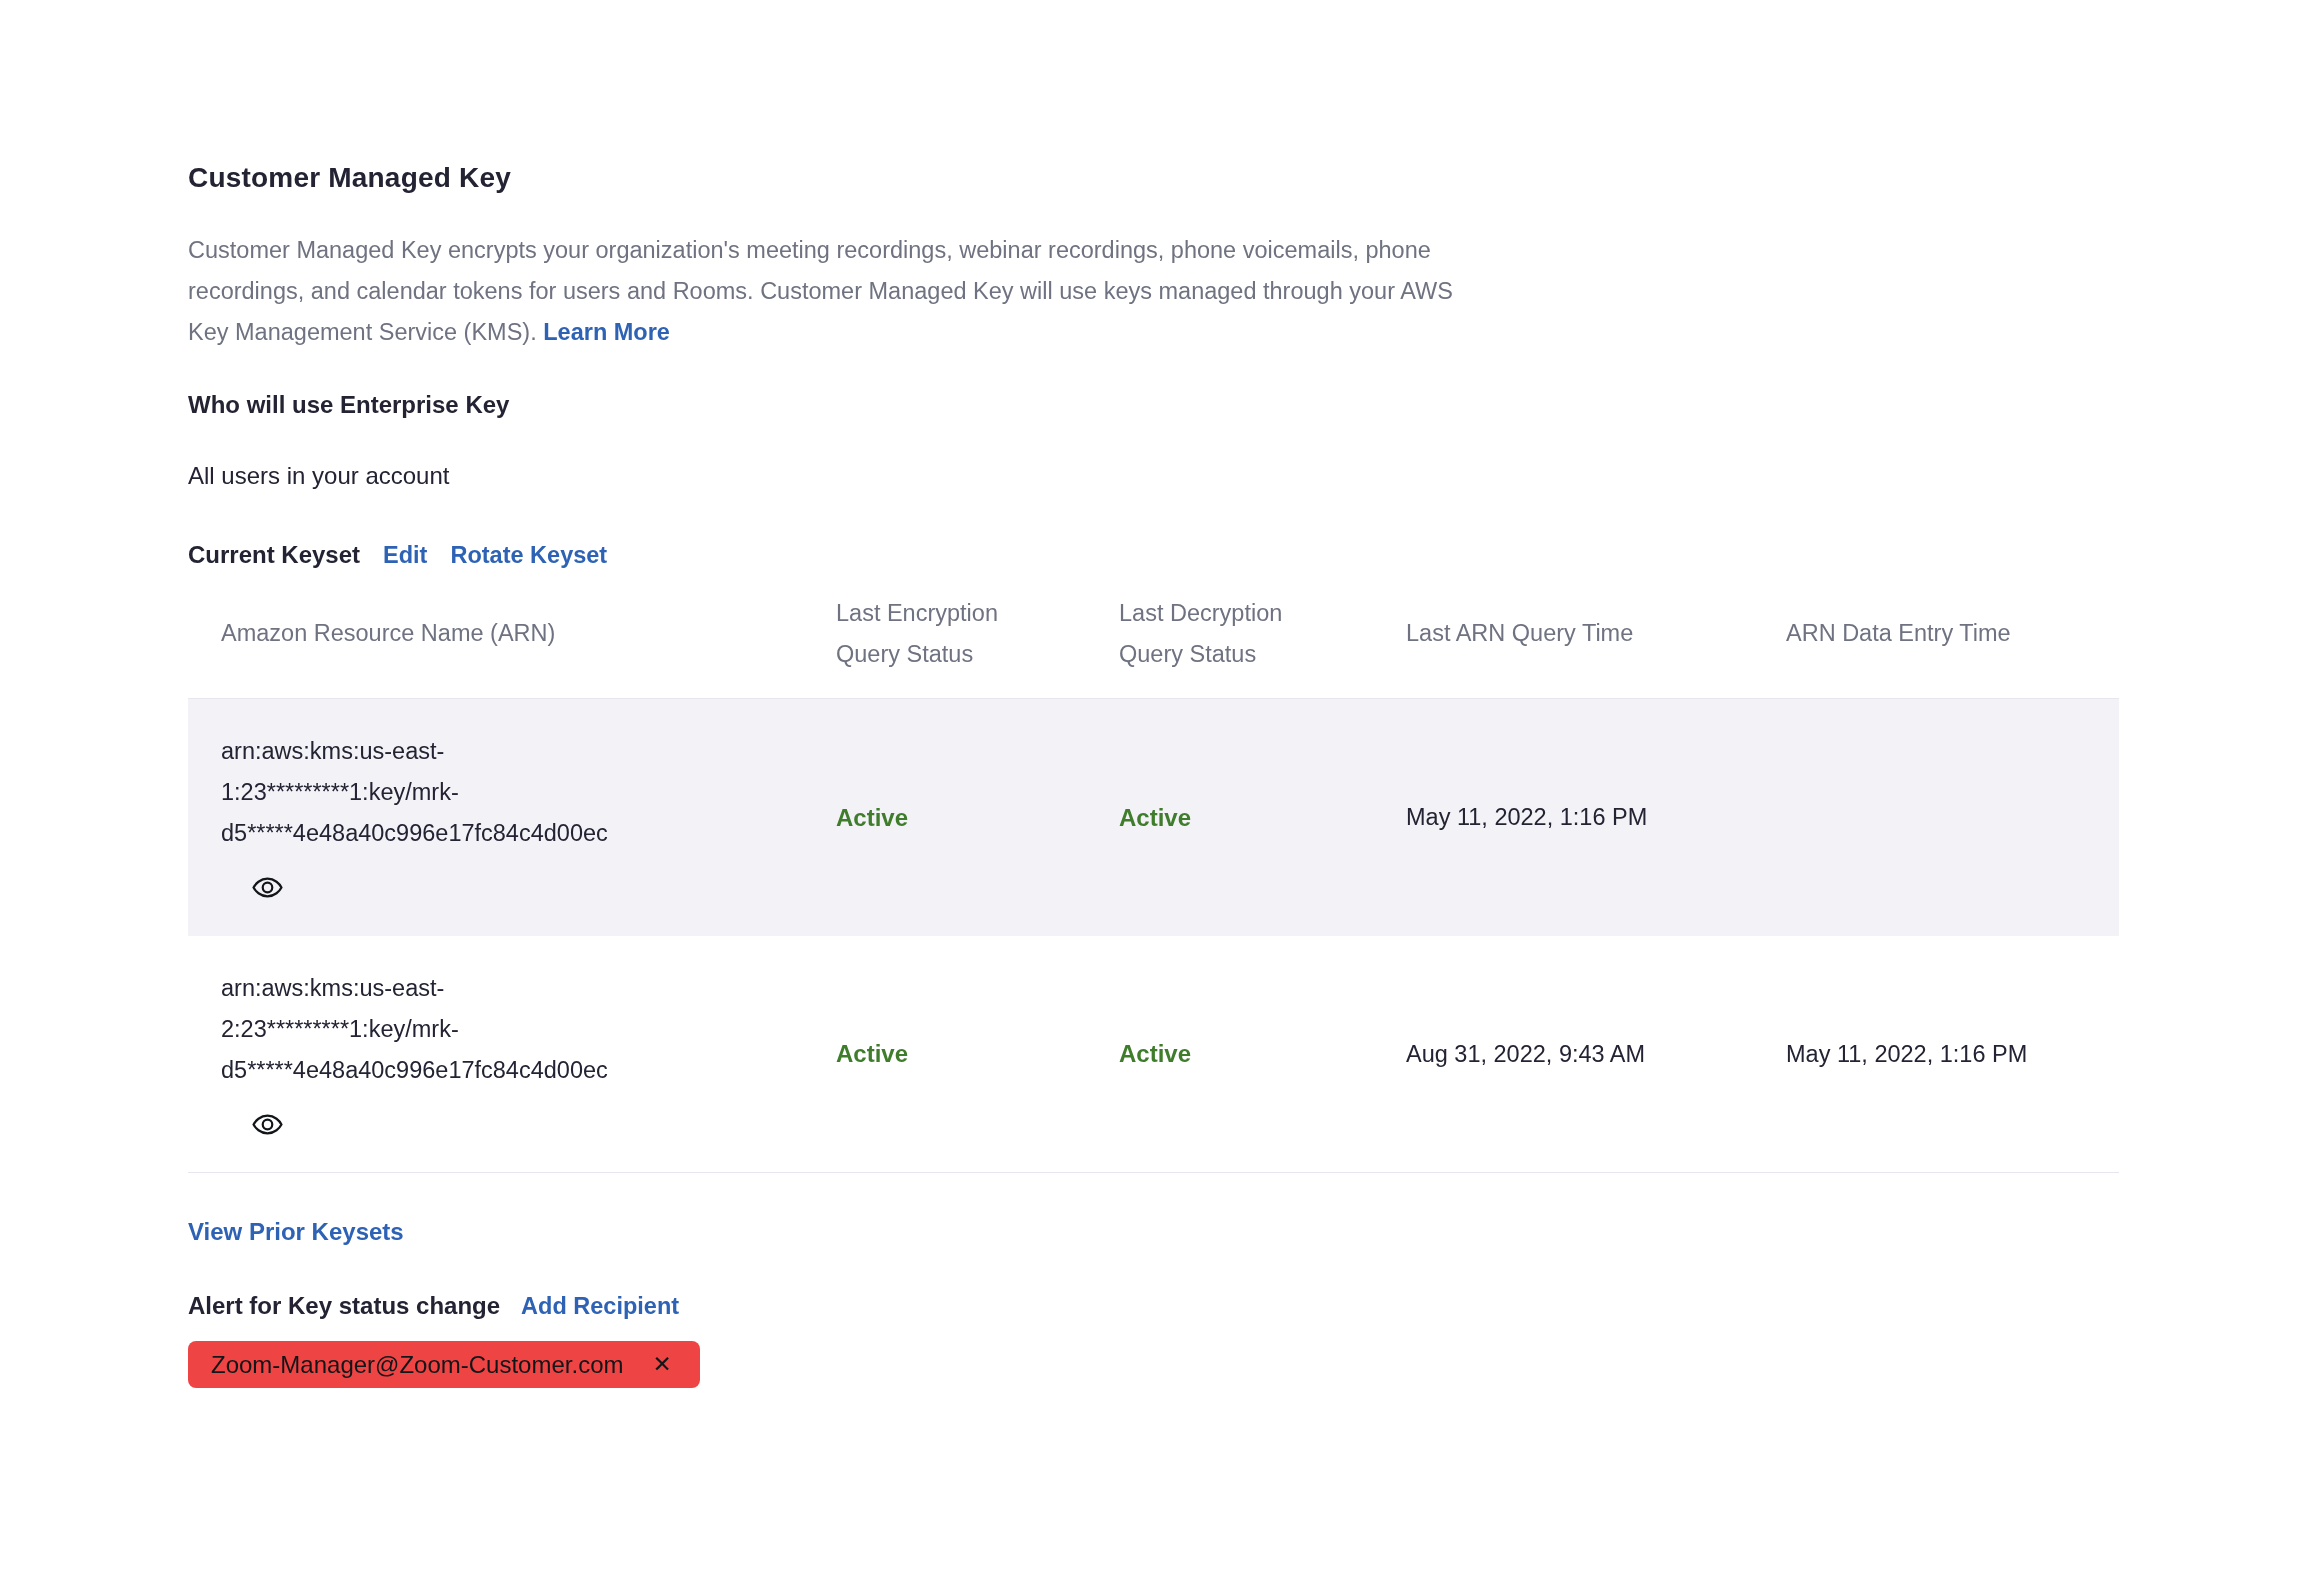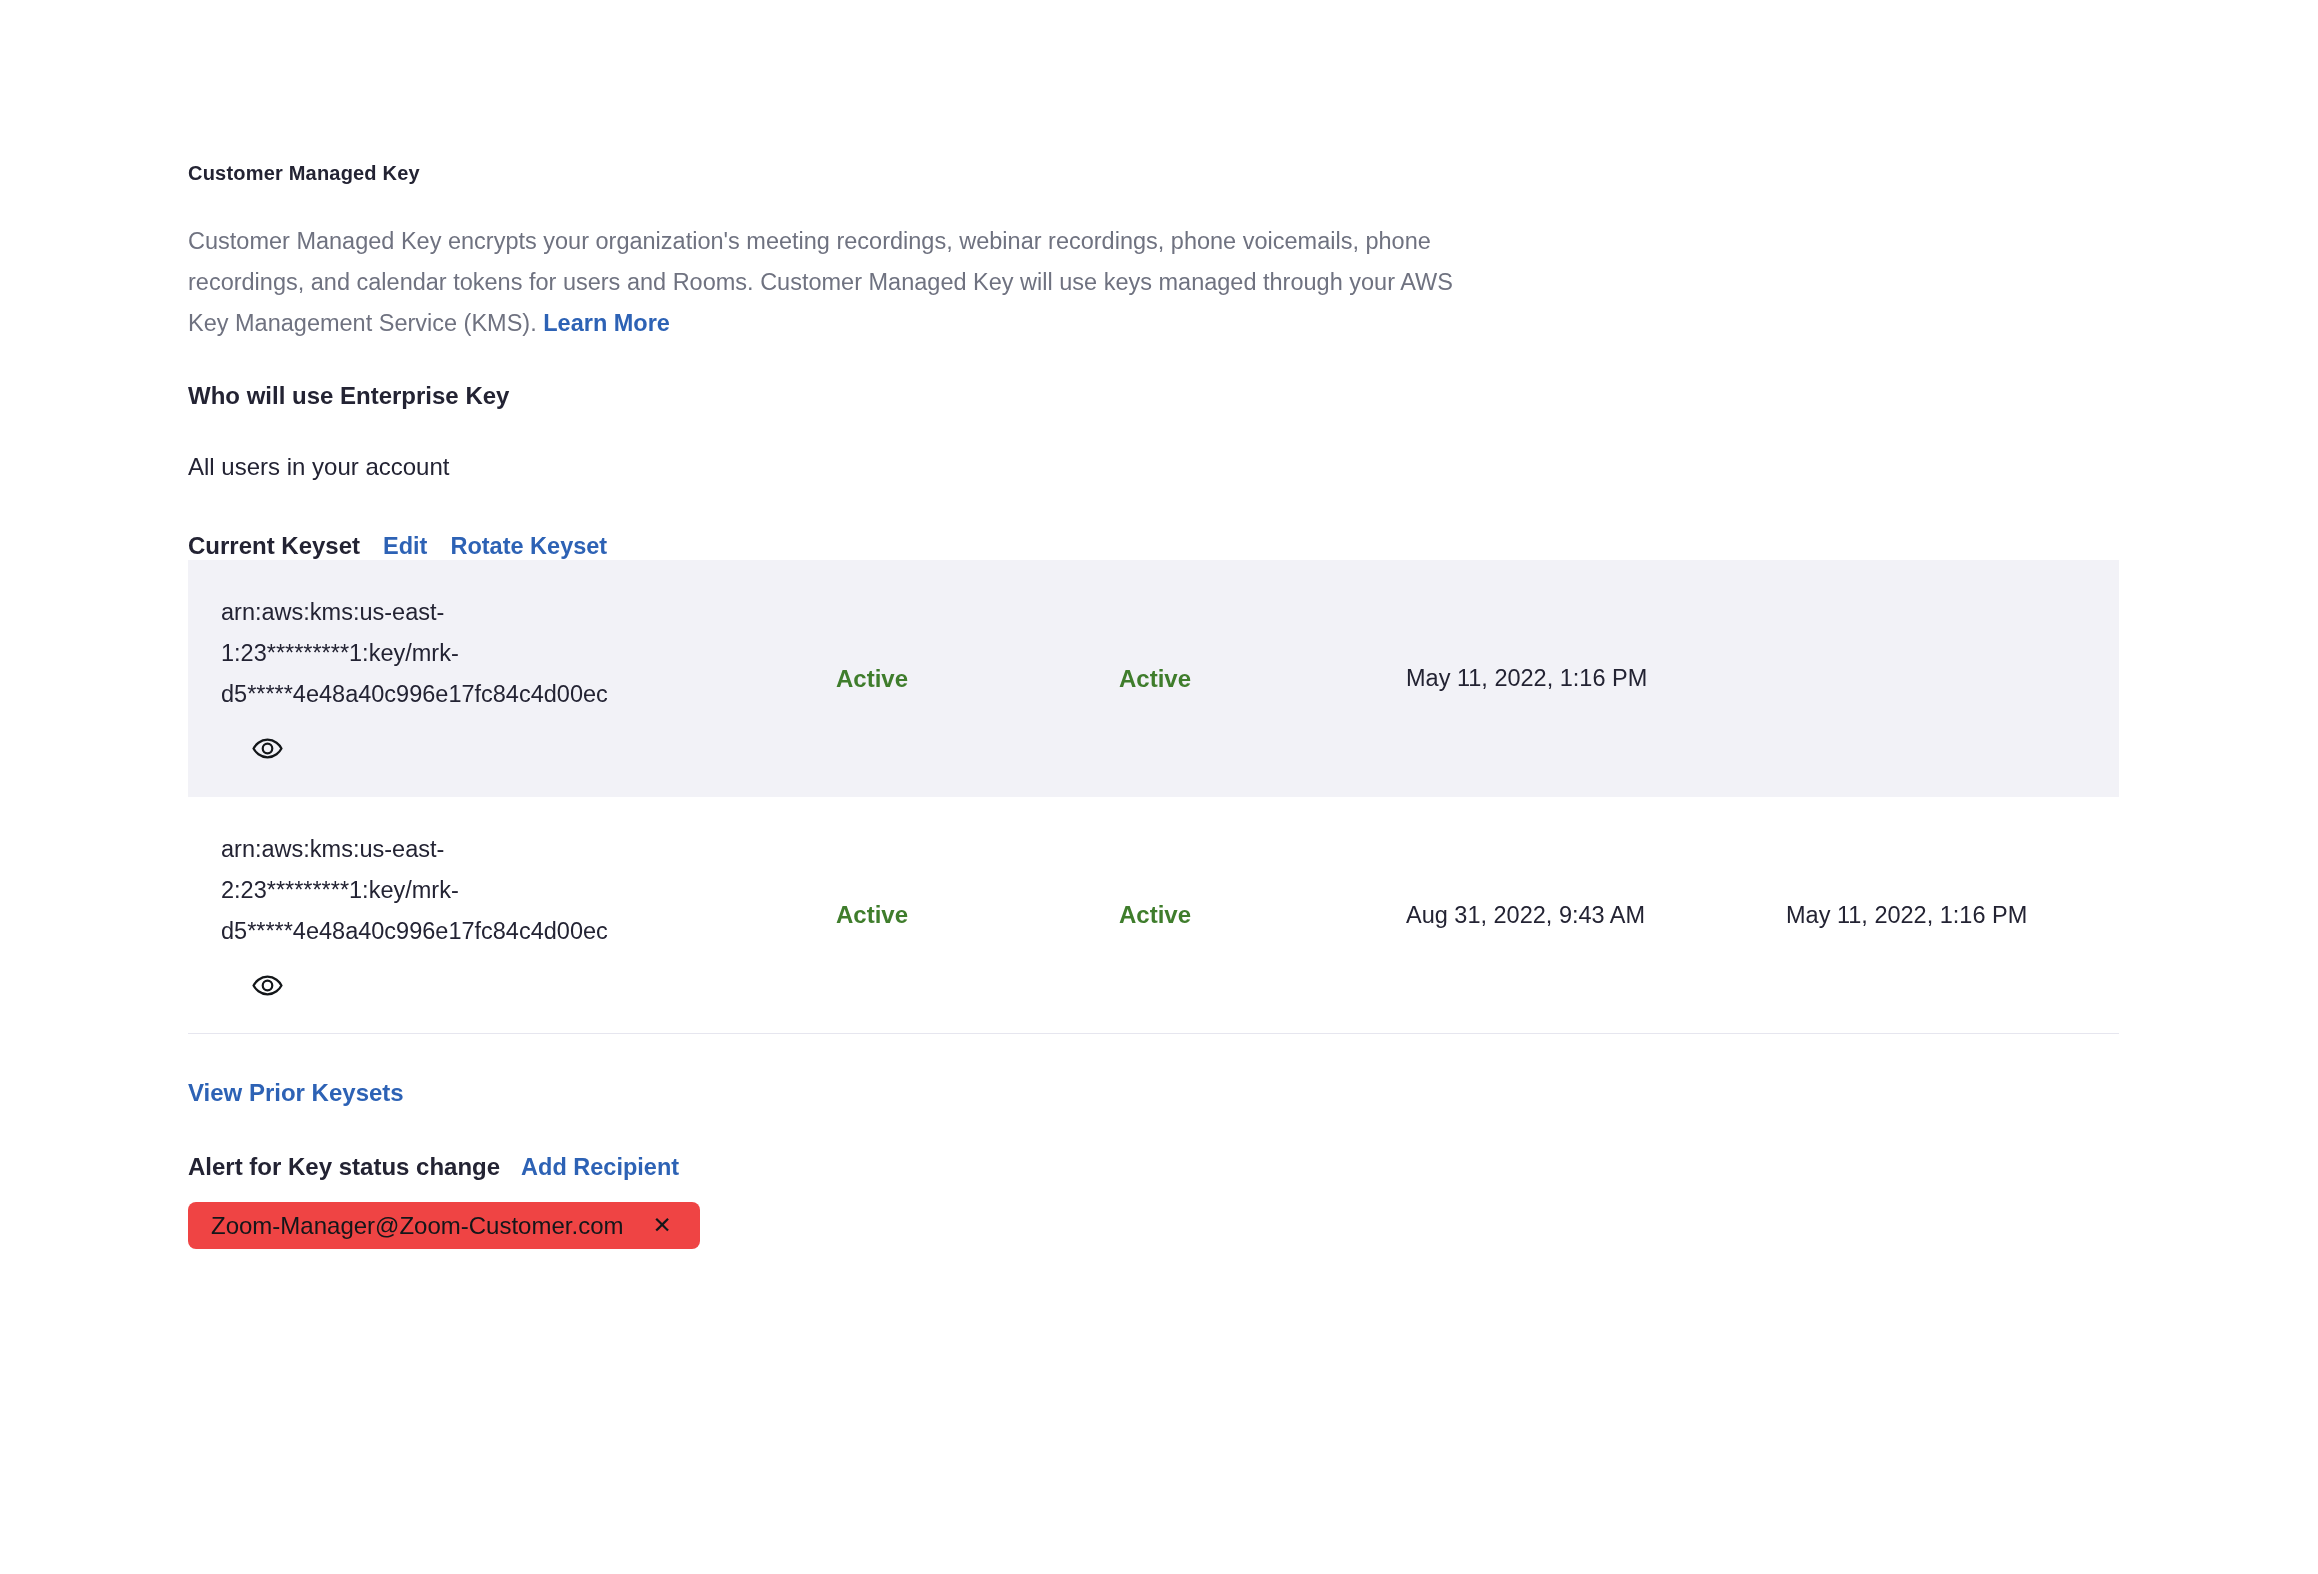--- a/index.html
+++ b/index.html
@@ -10,21 +10,21 @@
     font-family: "Liberation Sans", sans-serif;
     color: #232333;
     overflow: hidden;
   }
   .content {
     padding-top: 162px;
     padding-left: 188px;
     padding-right: 200px;
   }
   .page-title {
-    font-size: 20px;
+    font-size: 28px;
     font-weight: 700;
     color: #232333;
     letter-spacing: 0.2px;
   }
   .description {
     margin-top: 36px;
     width: 1307px;
     font-size: 23.5px;
     line-height: 41px;
     color: #6F7280;
@@ -150,20 +150,27 @@
   <div class="who-value">All users in your account</div>
 
   <div class="keyset-row">
     <h2 class="section-heading">Current Keyset</h2>
     <a class="link">Edit</a>
     <a class="link">Rotate Keyset</a>
   </div>
 
   <div class="table">
 
+    <div class="thead">
+      <div class="c1">Amazon Resource Name (ARN)</div>
+      <div class="c2"><span class="hwrap">Last Encryption Query Status</span></div>
+      <div class="c3"><span class="hwrap">Last Decryption Query Status</span></div>
+      <div class="c4">Last ARN Query Time</div>
+      <div class="c5">ARN Data Entry Time</div>
+    </div>
 
     <div class="trow alt">
       <div class="c1">
         <div class="arn-line">arn:aws:kms:us-east-</div>
         <div class="arn-line">1:23*********1:key/mrk-</div>
         <div class="arn-line">d5*****4e48a40c996e17fc84c4d00ec</div>
         <button class="eye-btn">
           <svg width="31" height="21" viewBox="0 0 24 16">
             <path d="M12 1.2 C6.4 1.2 2.6 5.2 1.2 8 C2.6 10.8 6.4 14.8 12 14.8 C17.6 14.8 21.4 10.8 22.8 8 C21.4 5.2 17.6 1.2 12 1.2 Z" fill="none" stroke="#131619" stroke-width="1.7"></path>
             <circle cx="12" cy="8" r="3.7" fill="none" stroke="#131619" stroke-width="1.7"></circle>

